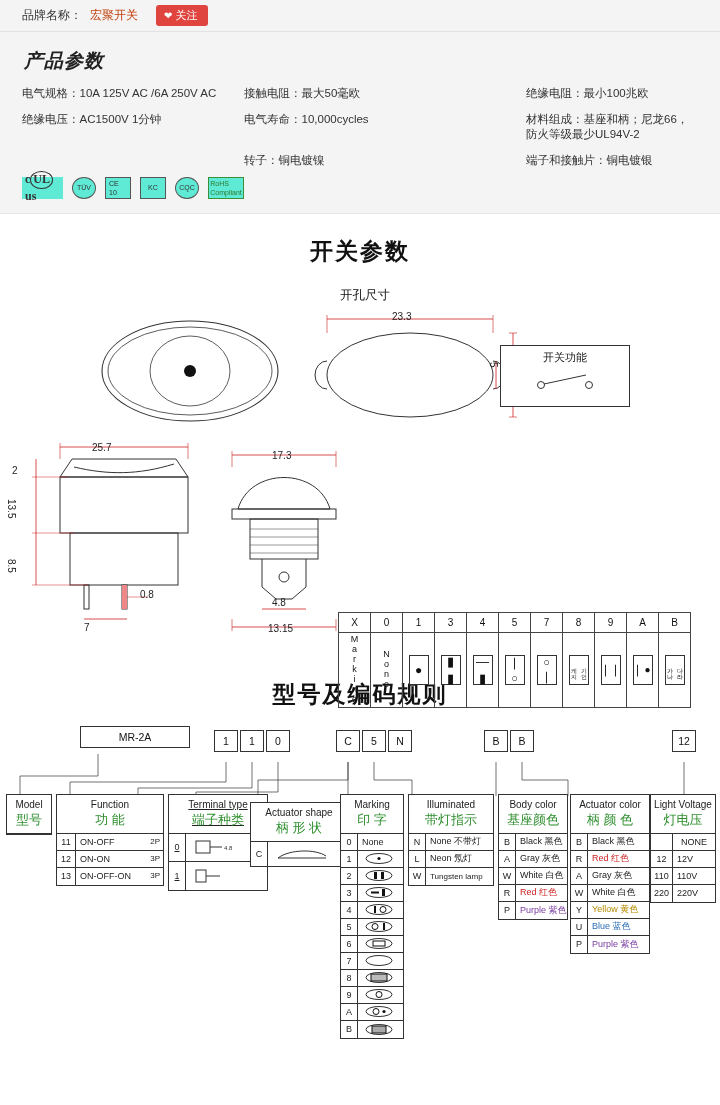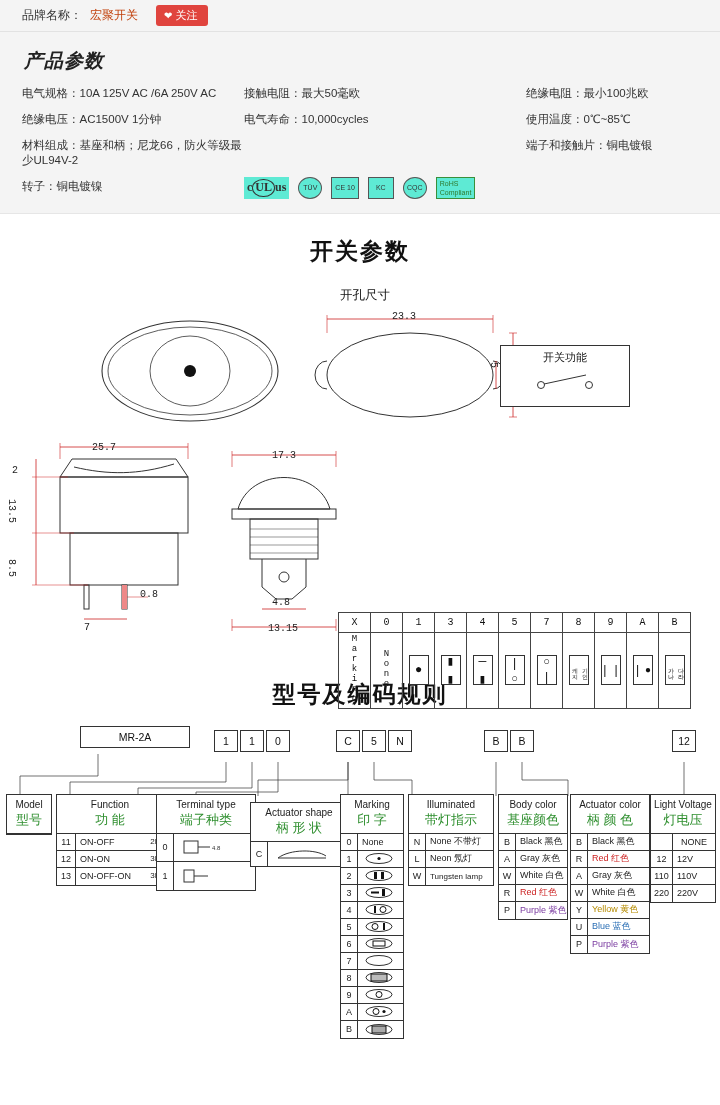--- a/index.html
+++ b/index.html
@@ -88,21 +88,21 @@
   
   .section-title {
     text-align:center;
     font-size:23px;
     font-weight:bold;
     color:#111;
     letter-spacing:2px;
   }
 
   
-  .canvas { position:relative; width:720px;font-family:Liberation Mono, monospace; }
+  .canvas { position:relative; width:720px; }
   .lbl { position:absolute; font-size:10px; color:#222; white-space:nowrap; }
   .ttl { position:absolute; font-size:12.5px; color:#111; white-space:nowrap; }
 
   
   table.mk { border-collapse:collapse; }
   table.mk td {
     border:1px solid #444;
     text-align:center;
     font-size:10px;
     color:#111;
@@ -168,26 +168,25 @@
 <div class="param-panel">
   <div class="param-title">产品参数</div>
   <div class="param-grid">
     <div>电气规格：10A  125V  AC /6A  250V  AC</div>
     <div>接触电阻：最大50毫欧</div>
 
     <div>绝缘电阻：最小100兆欧</div>
     <div>绝缘电压：AC1500V 1分钟</div>
     <div>电气寿命：10,000cycles</div>
 
-    <div>使用温度：0℃~85℃</div>
     <div>材料组成：基座和柄；尼龙66，防火等级最少UL94V-2</div>
     <div></div>
 
+    <div>转子：铜电镀镍</div>
     <div>端子和接触片：铜电镀银</div>
-    <div>转子：铜电镀镍</div>
     <div class="cert-row">
       <div class="cert noborder">
         <span class="ul-mark">c<span style="display:inline-block;border:1.4px solid #333;border-radius:50%;padding:0 2px;">UL</span>us</span>
       </div>
       <div class="cert round">TÜV</div>
       <div class="cert">CE 10</div>
       <div class="cert">KC</div>
       <div class="cert round">CQC</div>
       <div class="cert green">RoHS<br>Compliant</div>
     </div>
@@ -434,21 +433,21 @@
     <div class="crow">
       <div class="k" style="width:19px;">12</div>
       <div class="v"><span>ON-ON</span><span class="sup" style="float:right;padding-right:3px;">3P</span></div>
     </div>
     <div class="crow">
       <div class="k" style="width:19px;text-align:right;">13</div>
       <div class="v"><span>ON-OFF-ON</span><span class="sup" style="float:right;padding-right:3px;">3P</span></div>
     </div>
   </div>
 
-  <div class="ctable" style="left:156px; top:68px; width:100px;">
+  <div class="ctable" style="left:168px; top:68px; width:100px;text-decoration:underline;">
     <div class="hdr">
       <div>Terminal type</div>
       <div class="cn">端子种类</div>
     </div>
     <div class="crow" style="height:28px;">
       <div class="k">0</div>
       <div class="v">
         <svg width="56" height="24">
             <rect x="6" y="6" width="14" height="12" fill="none" stroke="#333"></rect>
             <line x1="20" y1="12" x2="32" y2="12" stroke="#333"></line>

